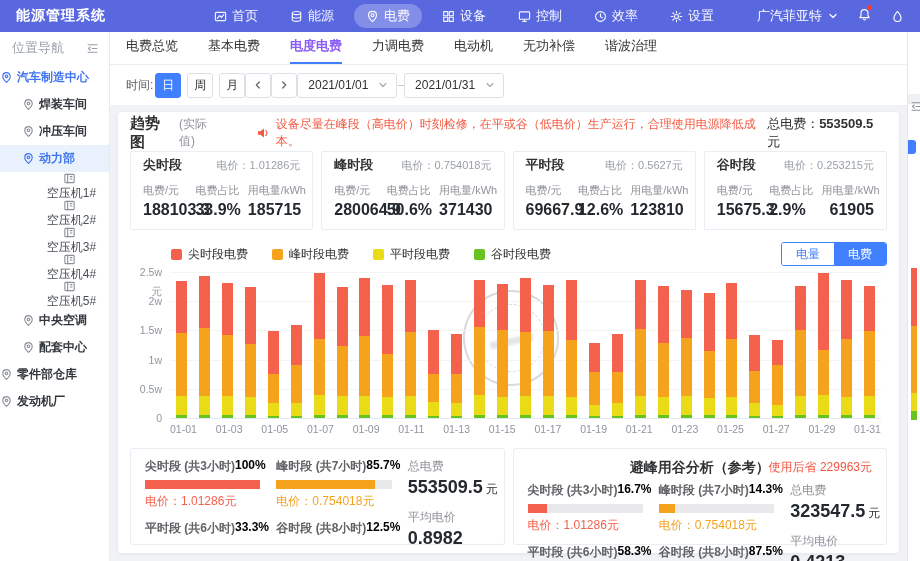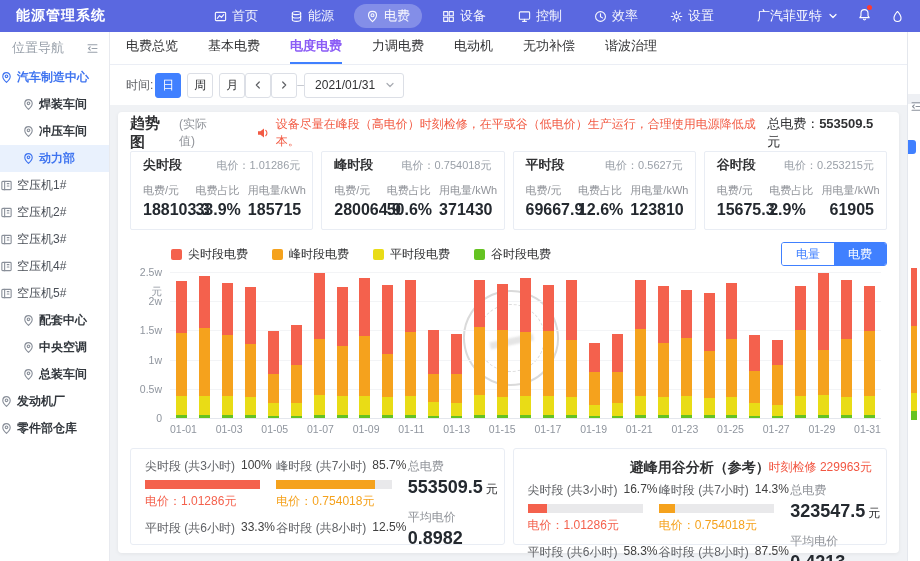--- a/index.html
+++ b/index.html
@@ -21,21 +21,21 @@
   
   .shell { display:flex; height:529px; }
 
   
   .sidebar { width:110px; background:#fff; border-right:1px solid #e8eaef; flex:none; }
   .side-head { height:32px; display:flex; align-items:center; justify-content:space-between; padding:0 10px 0 12px; color:#98a0aa; font-size:13px; }
   .side-item { height:27px; display:flex; align-items:center; font-size:12px; font-weight:600; color:#32373d; cursor:pointer; white-space:nowrap; }
   .side-item .ic { margin-right:4px; color:#8a909a; flex:none; }
   .side-item.lvl0 { }
   .side-item.lvl1 { padding-left:22px; }
-  .side-item.lvl2 { font-weight:500; color:#4a4f57; }
+  .side-item.lvl2 { padding-left:34px; font-weight:500; color:#4a4f57;flex-direction:column; }
   .side-item.blue { color:#3f74f0; } .side-item.blue .ic { color:#3f74f0; }
   .side-item.active { background:#e9f1fd; color:#3f74f0; } .side-item.active .ic { color:#3f74f0; }
 
   
   .main { flex:1; min-width:0; display:flex; flex-direction:column; background:#f0f2f5; }
   .tabrow { height:33px; background:#fff; border-bottom:1px solid #ebeef5; display:flex; align-items:flex-end; padding:0 16px; gap:30px; flex:none; }
   .tab { font-size:13px; color:#303133; padding-bottom:9px; position:relative; cursor:pointer; white-space:nowrap; }
   .tab.active { color:#8b5cf6; font-weight:700; }
   .tab.active::after { content:''; position:absolute; left:0; right:0; bottom:0; height:2px; background:#4080ff; }
   .timerow { height:40px; background:#fff; display:flex; align-items:center; padding:0 16px; gap:0; flex:none; }
@@ -93,22 +93,22 @@
 
   .analysis { display:flex; gap:8px; margin-top:8px; flex:1; min-height:0; }
   .abox { flex:1; border:1px solid #e9edf4; border-radius:3px; padding:6px 14px 8px; min-width:0; }
   .abox-head { position:relative; text-align:center; height:24px; line-height:24px; }
   .atitle { font-size:14px; font-weight:700; color:#303133; }
   .saving { position:absolute; right:0; top:0; color:#f25642; font-size:12px; }
   .agrid { display:flex; gap:16px; margin-top:3px; }
   .acol { flex:1.1; min-width:0; }
   .scol { flex:0.78; min-width:0; }
   .aitem { margin-bottom:10px; }
-  .aitem-top { display:flex; justify-content:space-between; font-size:12px; color:#606266; white-space:nowrap; }
-  .apct { color:#404040; margin-left:6px; }
+  .aitem-top { display:flex; justify-content:space-between; font-size:12px; color:#606266; white-space:nowrap;font-weight:bold; }
+  .apct { color:#000000; }
   .abar { height:9px; background:#e9e9eb; margin-top:5px; }
   .afill { height:100%; }
   .aprice { font-size:12px; margin-top:4px; white-space:nowrap; }
   .sentry { margin-bottom:11px; }
   .slabel { font-size:12px; color:#909399; }
   .sval { font-size:18px; font-weight:700; color:#24292f; margin-top:2px; white-space:nowrap; }
   .sunit { font-size:12px; font-weight:400; color:#303133; margin-left:3px; }
 
   
   .strip { width:13px; flex:none; background:#fff; border-left:1px solid #e4e7ed; position:relative; overflow:hidden; }
@@ -309,57 +309,48 @@
           </span>
           <span>空压机5#</span>
         </div>
         <div class="side-item lvl1">
           <span class="ic">
             <svg width="13" height="13" viewBox="0 0 14 14" fill="none" stroke="currentColor" stroke-width="1.2" stroke-linecap="round" stroke-linejoin="round">
               <path d="M7 1.8c-2.2 0-4 1.7-4 4 0 2.6 4 6.4 4 6.4s4-3.8 4-6.4c0-2.3-1.8-4-4-4z"></path>
               <circle cx="7" cy="5.7" r="1.4"></circle>
             </svg>
           </span>
-          <span>配套中心</span>
+          <span>中央空调</span>
         </div>
         <div class="side-item lvl1">
           <span class="ic">
             <svg width="13" height="13" viewBox="0 0 14 14" fill="none" stroke="currentColor" stroke-width="1.2" stroke-linecap="round" stroke-linejoin="round">
               <path d="M7 1.8c-2.2 0-4 1.7-4 4 0 2.6 4 6.4 4 6.4s4-3.8 4-6.4c0-2.3-1.8-4-4-4z"></path>
               <circle cx="7" cy="5.7" r="1.4"></circle>
             </svg>
           </span>
-          <span>中央空调</span>
-        </div>
-        <div class="side-item lvl1">
+          <span>配套中心</span>
+        </div>
+        <div class="side-item lvl0">
           <span class="ic">
             <svg width="13" height="13" viewBox="0 0 14 14" fill="none" stroke="currentColor" stroke-width="1.2" stroke-linecap="round" stroke-linejoin="round">
               <path d="M7 1.8c-2.2 0-4 1.7-4 4 0 2.6 4 6.4 4 6.4s4-3.8 4-6.4c0-2.3-1.8-4-4-4z"></path>
               <circle cx="7" cy="5.7" r="1.4"></circle>
             </svg>
           </span>
-          <span>总装车间</span>
+          <span>零件部仓库</span>
         </div>
         <div class="side-item lvl0">
           <span class="ic">
             <svg width="13" height="13" viewBox="0 0 14 14" fill="none" stroke="currentColor" stroke-width="1.2" stroke-linecap="round" stroke-linejoin="round">
               <path d="M7 1.8c-2.2 0-4 1.7-4 4 0 2.6 4 6.4 4 6.4s4-3.8 4-6.4c0-2.3-1.8-4-4-4z"></path>
               <circle cx="7" cy="5.7" r="1.4"></circle>
             </svg>
           </span>
           <span>发动机厂</span>
-        </div>
-        <div class="side-item lvl0">
-          <span class="ic">
-            <svg width="13" height="13" viewBox="0 0 14 14" fill="none" stroke="currentColor" stroke-width="1.2" stroke-linecap="round" stroke-linejoin="round">
-              <path d="M7 1.8c-2.2 0-4 1.7-4 4 0 2.6 4 6.4 4 6.4s4-3.8 4-6.4c0-2.3-1.8-4-4-4z"></path>
-              <circle cx="7" cy="5.7" r="1.4"></circle>
-            </svg>
-          </span>
-          <span>零件部仓库</span>
         </div>
       </div>
   </div>
 
   <div class="main">
     <div class="tabrow" id="tabs">
         <div class="tab">电费总览</div>
         <div class="tab">基本电费</div>
         <div class="tab active">电度电费</div>
         <div class="tab">力调电费</div>
@@ -382,20 +373,28 @@
             </svg>
           </span>
         </span>
       <span class="arrow-btn">
           <span class="ic">
             <svg width="10" height="10" viewBox="0 0 10 10" fill="none" stroke="currentColor" stroke-width="1.2" stroke-linecap="round" stroke-linejoin="round">
               <path d="M3.7 2l3 3-3 3"></path>
             </svg>
           </span>
         </span>
+      <span class="date-box">
+        <span>2021/01/01</span>
+        <span class="ic">
+            <svg width="10" height="10" viewBox="0 0 10 10" fill="none" stroke="currentColor" stroke-width="1.2" stroke-linecap="round" stroke-linejoin="round">
+              <path d="M2 3.5l3 3 3-3"></path>
+            </svg>
+          </span>
+      </span>
       <span class="date-dash">–</span>
       <span class="date-box">
         <span>2021/01/31</span>
         <span class="ic">
             <svg width="10" height="10" viewBox="0 0 10 10" fill="none" stroke="currentColor" stroke-width="1.2" stroke-linecap="round" stroke-linejoin="round">
               <path d="M2 3.5l3 3 3-3"></path>
             </svg>
           </span>
       </span>
     </div>
@@ -872,21 +871,21 @@
                     <div class="sval">553509.5<span class="sunit">元</span></div>
                   </div>
                   <div class="sentry">
                     <div class="slabel">平均电价</div>
                     <div class="sval">0.8982</div>
                   </div>
                 </div>
               </div>
             </div>
             <div class="abox">
-              <div class="abox-head"><span class="atitle">避峰用谷分析（参考）</span><span class="saving">时刻检修 229963元</span></div>
+              <div class="abox-head"><span class="atitle">避峰用谷分析（参考）</span><span class="saving">使用后省 229963元</span></div>
               <div class="agrid">
                 <div class="acol">
                   <div class="aitem">
                     <div class="aitem-top">
                       <span>尖时段 (共3小时)</span>
                       <span class="apct">16.7%</span>
                     </div>
                     <div class="abar">
                       <div class="afill" style="width: 16.7%; background: rgb(244, 97, 77);"></div>
                     </div>

